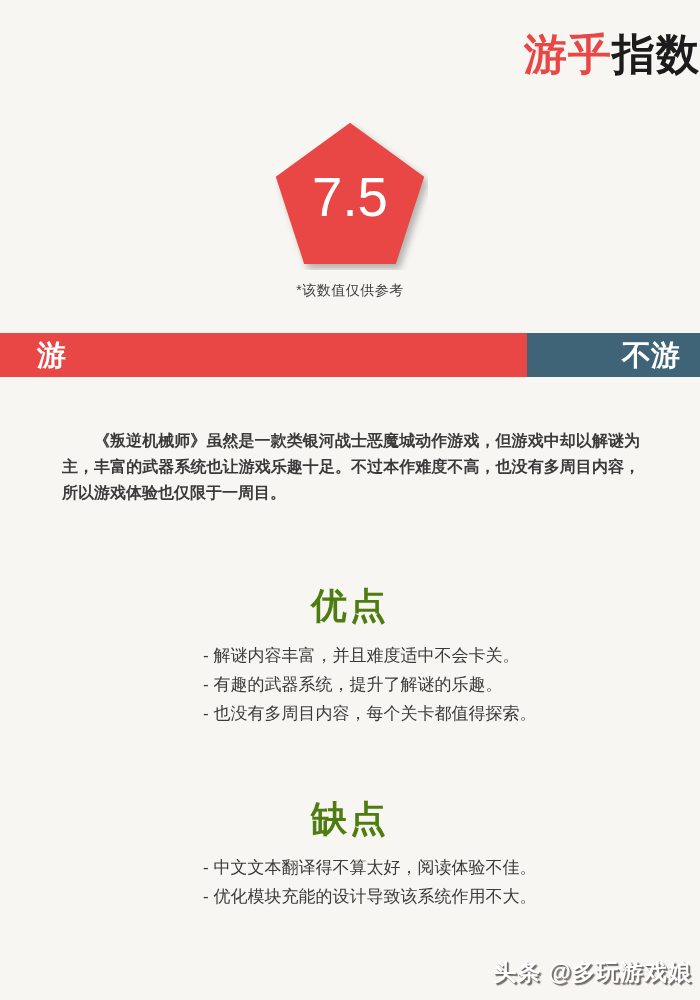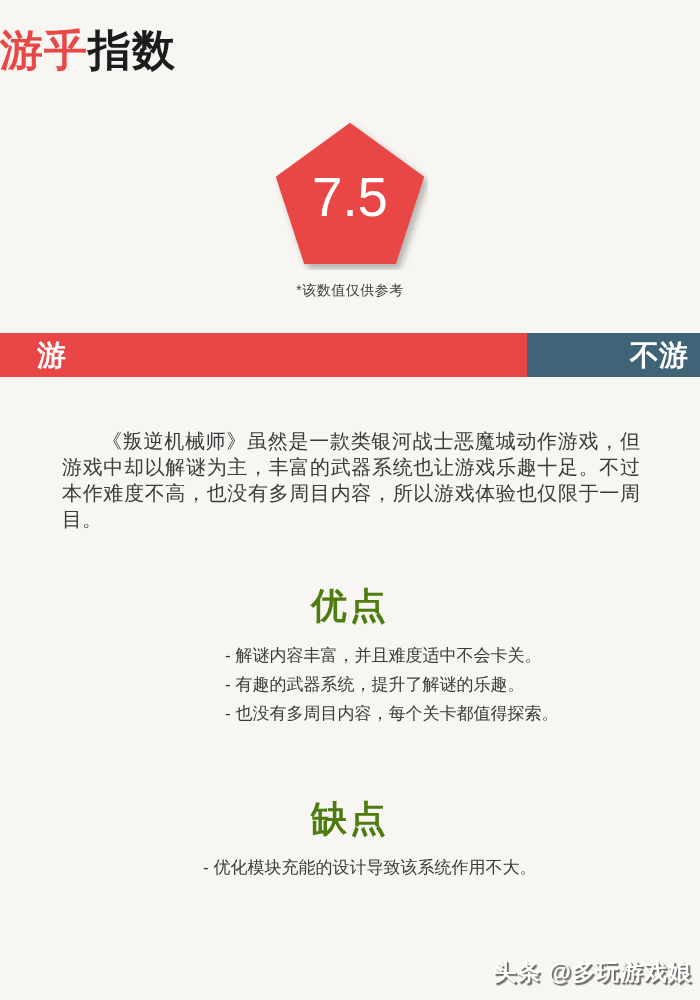--- a/index.html
+++ b/index.html
@@ -18,22 +18,22 @@
   }
   .poster{
     position:relative;
     width:700px;height:1000px;
     background:var(--background);
     overflow:hidden;
   }
   
   .title{
     position:absolute;top:28px;left:0;width:700px;
-    text-align:left;
-    font-family:Liberation Mono, monospace;
+    text-align:right;
+    font-family:Liberation Sans, sans-serif;
     font-size:43px;font-weight:700;
     letter-spacing:1px;line-height:52px;
   }
   .t-red{color:var(--red);}
   .t-dark{color:var(--ink);}
   
   .pentagon-wrap{
     position:absolute;top:120px;left:50%;
     transform:translateX(-50%);
     width:156px;height:150px;
@@ -62,57 +62,58 @@
   .vote-left{
     background:var(--red);
     height:100%;
     display:flex;align-items:center;
     padding-left:37px;
   }
   .vote-right{
     background:var(--teal);
     flex:1;height:100%;
     display:flex;align-items:center;justify-content:flex-end;
-    padding-right:12px;
+    padding-right:20px;
     text-align:right;
   }
   .vote-label{
     color:#fff;
     font-family:"Liberation Serif","DejaVu Serif",serif;
     font-size:29px;font-weight:700;
     line-height:44px;
   }
   
   .review-paragraph{
     position:absolute;top:428px;left:62px;width:578px;
-    font-size:20px;line-height:26px;
+    font-size:16px;line-height:26px;
     text-align:justify;
     text-indent:2em;
     color:var(--text);
+    font-weight:bold;
   }
   
   .section-title{
     position:absolute;left:0;width:700px;
     text-align:center;
     font-family:"Liberation Serif","DejaVu Serif",serif;
     font-size:36px;font-weight:700;
     letter-spacing:3px;
     color:#4d7c0f;
   }
   .pros-title{top:582px;}
   .cons-title{top:795px;}
   
   .bullet-list{
     position:absolute;left:203px;
     list-style:none;
     font-size:17px;line-height:29px;
     color:var(--text);
     white-space:nowrap;
   }
-  .pros-list{top:641px;margin-left:22px;}
+  .pros-list{top:641px;}
   .cons-list{top:853px;}
   
   .watermark{
     position:absolute;right:8px;bottom:12px;
     font-size:23px;font-weight:700;
     color:#ffffff;
     letter-spacing:1px;
     text-shadow:2px 2px 1px rgba(95,90,85,.85), 1px 1px 0 rgba(95,90,85,.6);
   }
 </style>
@@ -145,18 +146,19 @@
 
   <h2 class="section-title pros-title">优点</h2>
   <ul class="bullet-list pros-list">
     <li>- 解谜内容丰富，并且难度适中不会卡关。</li>
     <li>- 有趣的武器系统，提升了解谜的乐趣。</li>
     <li>- 也没有多周目内容，每个关卡都值得探索。</li>
   </ul>
 
   <h2 class="section-title cons-title">缺点</h2>
   <ul class="bullet-list cons-list">
+    <li>- 中文文本翻译得不算太好，阅读体验不佳。</li>
     <li>- 优化模块充能的设计导致该系统作用不大。</li>
   </ul>
 
   <div class="watermark">头条 @多玩游戏娘</div>
 
 </div>
 
 </body></html>

